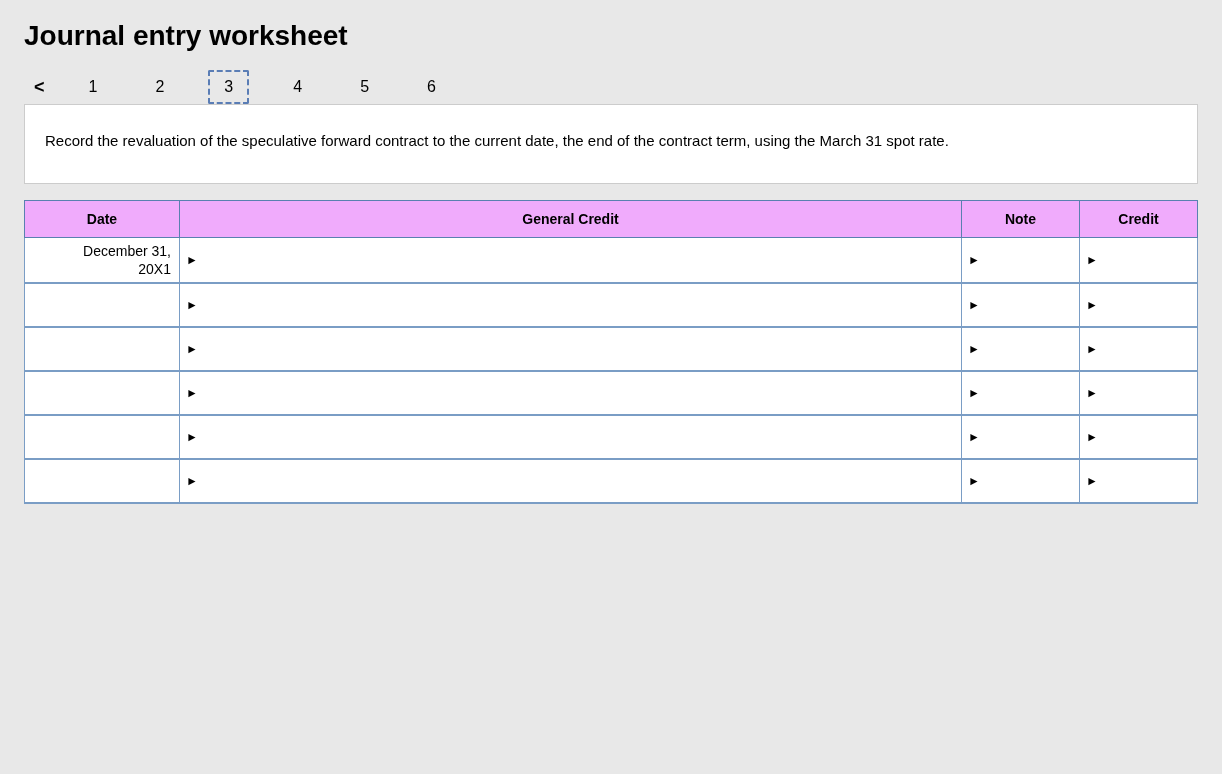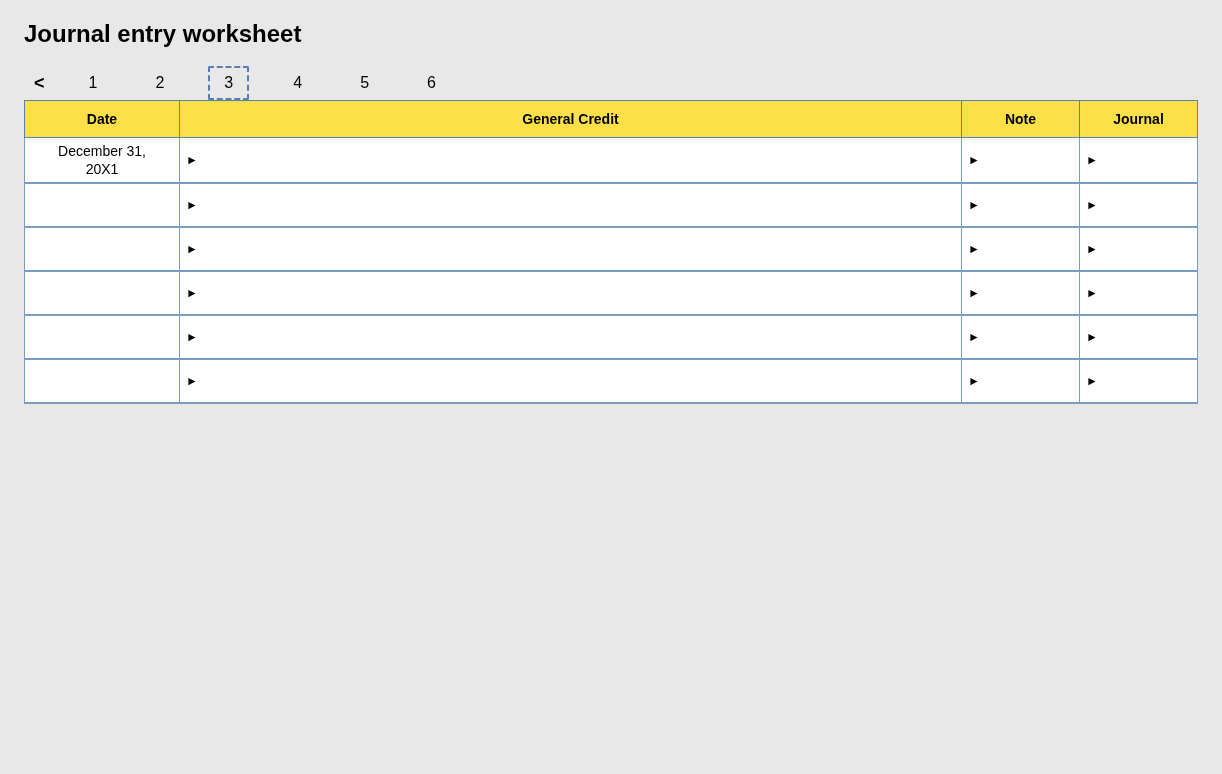--- a/index.html
+++ b/index.html
@@ -17,21 +17,21 @@
       min-height: 774px;
     }
 
     .main-container {
       background-color: #e8e8e8;
       padding: 20px 24px;
       width: 100%;
     }
 
     .page-title {
-      font-size: 24px;
+      font-size: 28px;
       font-weight: bold;
       margin-bottom: 18px;
       color: #000;
     }
 
     .tab-nav {
       display: flex;
       align-items: center;
       gap: 30px;
       margin-bottom: 0;
@@ -75,21 +75,21 @@
       margin-bottom: 12px;
     }
 
     .journal-table {
       width: 100%;
       border-collapse: collapse;
       border: 1px solid #7a9dc5;
     }
 
     .journal-table thead tr {
-      background-color: #fde047;
+      background-color: #f0abfc;
     }
 
     .journal-table thead th {
       color: #000;
       font-weight: bold;
       padding: 10px 12px;
       border: 1px solid #5a80b0;
       text-align: center;
       font-size: 14px;
     }
@@ -117,21 +117,21 @@
 
     .journal-table tbody td {
       padding: 0;
       border-right: 1px solid #7a9dc5;
       height: 44px;
       vertical-align: middle;
       position: relative;
     }
 
     .journal-table tbody td.date-cell {
-      text-align: center;
+      text-align: right;
       font-size: 14px;
       padding: 4px 8px;
       vertical-align: middle;
     }
 
     .journal-table tbody td.entry-cell {
       padding-left: 4px;
     }
 
     .entry-arrow {
@@ -169,29 +169,32 @@
   <div class="tab-nav">
     <span class="tab-nav-chevron">&lt;</span>
     <span class="tab-item">1</span>
     <span class="tab-item">2</span>
     <span class="tab-item active">3</span>
     <span class="tab-item">4</span>
     <span class="tab-item">5</span>
     <span class="tab-item">6</span>
   </div>
 
+  <div class="instruction-box">
+    <p>Record the revaluation of the speculative forward contract to the current date, the end of the contract term, using the March 31 spot rate.</p>
+  </div>
 
 
   <table class="journal-table">
     <thead>
       <tr>
         <th class="col-date">Date</th>
         <th class="col-journal">General Credit</th>
         <th class="col-debit">Note</th>
-        <th class="col-credit">Journal</th>
+        <th class="col-credit">Credit</th>
       </tr>
     </thead>
     <tbody>
       <tr>
         <td class="date-cell">
           <div class="first-row-date">December 31,<br>20X1</div>
         </td>
         <td class="entry-cell">
           <span class="entry-arrow">►</span>
           <input type="text" class="editable-input" value="" style="">

